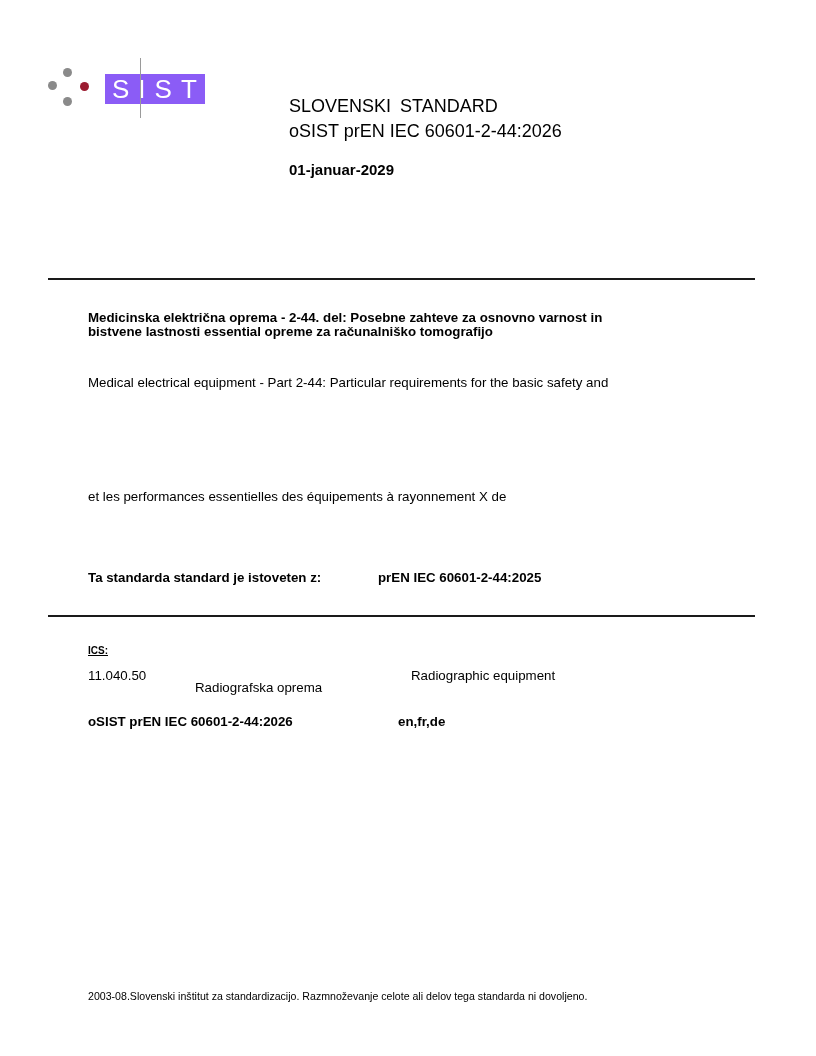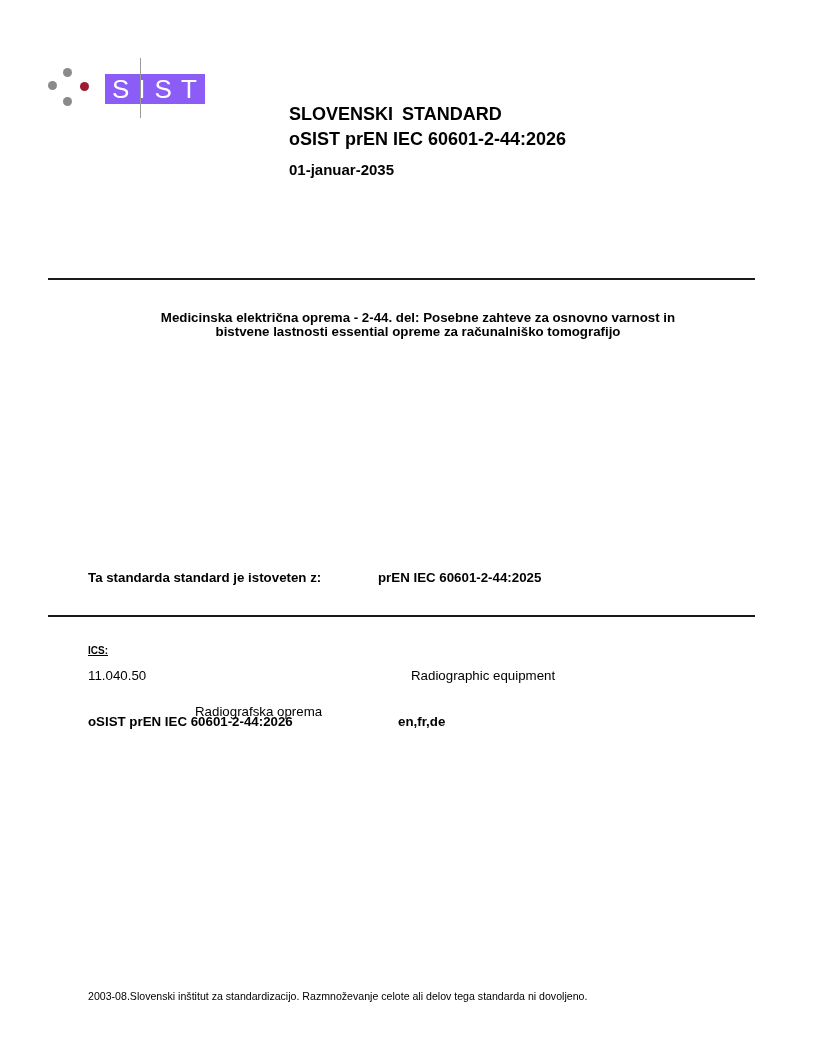--- a/index.html
+++ b/index.html
@@ -12,21 +12,21 @@
     .dot { position: absolute; width: 9px; height: 9px; border-radius: 50%; background: #8a8a8a; }
     .dot.red { background: #9b1b30; }
     .logo-box {
       position: absolute; left: 105px; top: 74px; width: 100px; height: 30px;
       background: #8b5cf6; color: #fff;
       font-family: "Liberation Sans", sans-serif; font-size: 26px; letter-spacing: 9px;
       line-height: 30px; text-indent: 7px; box-sizing: border-box;
     }
     .logo-vline { position: absolute; left: 140px; top: 58px; width: 1px; height: 60px; background: #9a9a9a; }
 
-    .title { font-weight: bold; font-size: 18px; line-height: 22px; margin-top: 8px; }
+    .title { font-weight: normal; font-size: 18px; line-height: 22px; }
     .title-1 { left: 289px; top: 95px; word-spacing: 4px; }
     .title-2 { left: 289px; top: 120px; }
     .date { left: 289px; top: 161px; font-weight: bold; font-size: 15px; }
 
     .rule { position: absolute; left: 48px; width: 707px; height: 2px; background: #1a1a1a; }
 
     .para { left: 88px; width: 660px; font-size: 13.3px; line-height: 14px; }
     .para.bold { font-weight: bold; }
 
     .row { position: absolute; font-size: 13.3px; line-height: 16px; }
@@ -41,43 +41,45 @@
   <div class="dot" style="left:63px; top:68px;"></div>
   <div class="dot" style="left:48px; top:81px;"></div>
   <div class="dot red" style="left:80px; top:82px;"></div>
   <div class="dot" style="left:63px; top:97px;"></div>
   <div class="logo-box">SIST</div>
   <div class="logo-vline"></div>
 </div>
 
 <div class="abs title title-1">SLOVENSKI  STANDARD</div>
 <div class="abs title title-2">oSIST prEN IEC 60601-2-44:2026</div>
-<div class="abs date">01-januar-2035</div>
+<div class="abs date">01-januar-2029</div>
 
 <div class="rule" style="top:278px;"></div>
 
-<div class="abs para bold" style="top:311px;text-align:center;">
+<div class="abs para bold" style="top:311px;">
   <div>Medicinska električna oprema - 2-44. del: Posebne zahteve za osnovno varnost in</div>
   <div>bistvene lastnosti essential opreme za računalniško tomografijo</div>
 </div>
 
 <div class="abs para" style="top:376px;">
+  <div>Medical electrical equipment - Part 2-44: Particular requirements for the basic safety and</div>
 </div>
 
 <div class="abs para" style="top:490px;">
+  <div>et les performances essentielles des équipements à rayonnement X de</div>
 </div>
 
 <div class="row bold" style="left:88px; top:570px;">Ta standarda standard je istoveten z:</div>
 <div class="row bold" style="left:378px; top:570px;">prEN IEC 60601-2-44:2025</div>
 
 <div class="rule" style="top:615px;"></div>
 
 <div class="row ics-label">ICS:</div>
 <div>
   <div class="row" style="left:88px; top:668px;">11.040.50</div>
-  <div class="row" style="left:195px; top:704px;">Radiografska oprema</div>
+  <div class="row" style="left:195px; top:680px;">Radiografska oprema</div>
   <div class="row" style="left:411px; top:668px;">Radiographic equipment</div>
 </div>
 
 <div class="row bold" style="left:88px; top:714px;">oSIST prEN IEC 60601-2-44:2026</div>
 <div class="row bold" style="left:398px; top:714px;">en,fr,de</div>
 
 <div class="abs footer">2003-08.Slovenski inštitut za standardizacijo. Razmnoževanje celote ali delov tega standarda ni dovoljeno.</div>
 
 </body></html>

